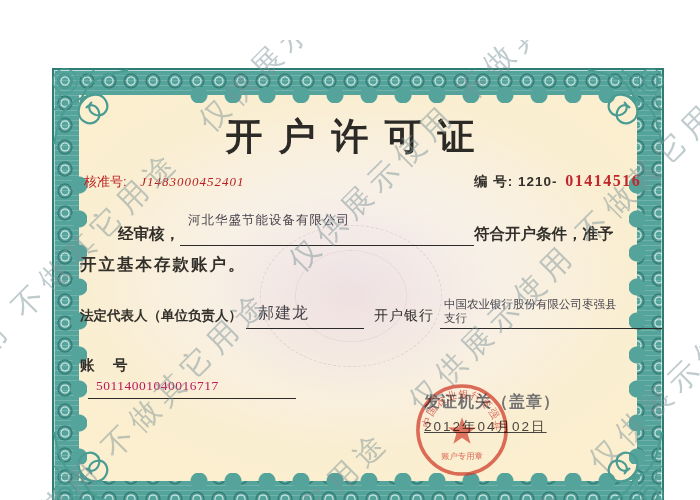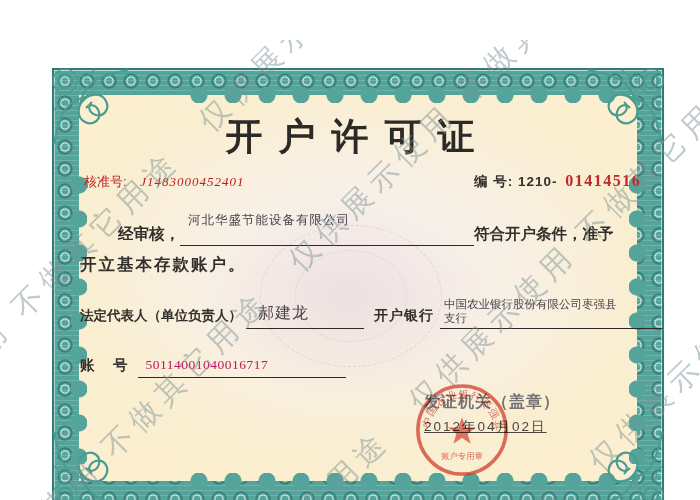--- a/index.html
+++ b/index.html
@@ -86,26 +86,26 @@
   }
   .audit-line .txt{padding-bottom:1px;}
   .line2{position:absolute;left:80px;top:214px;font-size:16.5px;font-weight:700;letter-spacing:2px;}
 
   .row3{position:absolute;left:80px;top:258px;display:flex;align-items:flex-end;white-space:nowrap;}
   .row3 .lbl{font-weight:700;font-size:13.5px;padding-bottom:4px;}
   .row3 .rep-cell{
     width:104px;border-bottom:1.5px solid #2b2a28;margin-left:4px;
     font-size:16px;color:#45414b;padding:0 2px 4px 12px;letter-spacing:1px;
   }
-  .row3 .bank-lbl{font-weight:700;font-size:14px;margin-left:10px;padding-bottom:4px;letter-spacing:1px;}
+  .row3 .bank-lbl{font-weight:400;font-size:14px;margin-left:10px;padding-bottom:4px;letter-spacing:1px;}
   .row3 .bank-cell{
     width:218px;border-bottom:1.5px solid #2b2a28;margin-left:6px;
     font-size:11.5px;line-height:13.5px;color:#4a4650;padding:0 0 3px 4px;
   }
-  .row4{position:absolute;left:80px;top:316px;display:flex;align-items:center;white-space:nowrap;}
+  .row4{position:absolute;left:80px;top:316px;display:flex;align-items:flex-start;white-space:nowrap;flex-direction:column;}
   .row4 .lbl{font-weight:700;font-size:14.5px;padding-bottom:3px;letter-spacing:2px;}
   .row4 .acct-cell{
     width:200px;border-bottom:1.5px solid #2b2a28;margin-left:8px;
     font-family:"Liberation Serif", serif;font-size:13.5px;letter-spacing:.5px;
     color:#be185d;padding:0 0 4px 8px;
   }
   .issuer{position:absolute;left:424px;top:352px;font-size:16px;font-weight:700;letter-spacing:1px;color:#737373;}
   .issue-date{position:absolute;left:424px;top:378px;font-size:13.5px;letter-spacing:2px;color:rgba(42,39,35,.85);text-decoration:underline;}
 
   .seal{position:absolute;left:413px;top:341px;width:98px;height:98px;z-index:6;mix-blend-mode:multiply;opacity:.9;}

